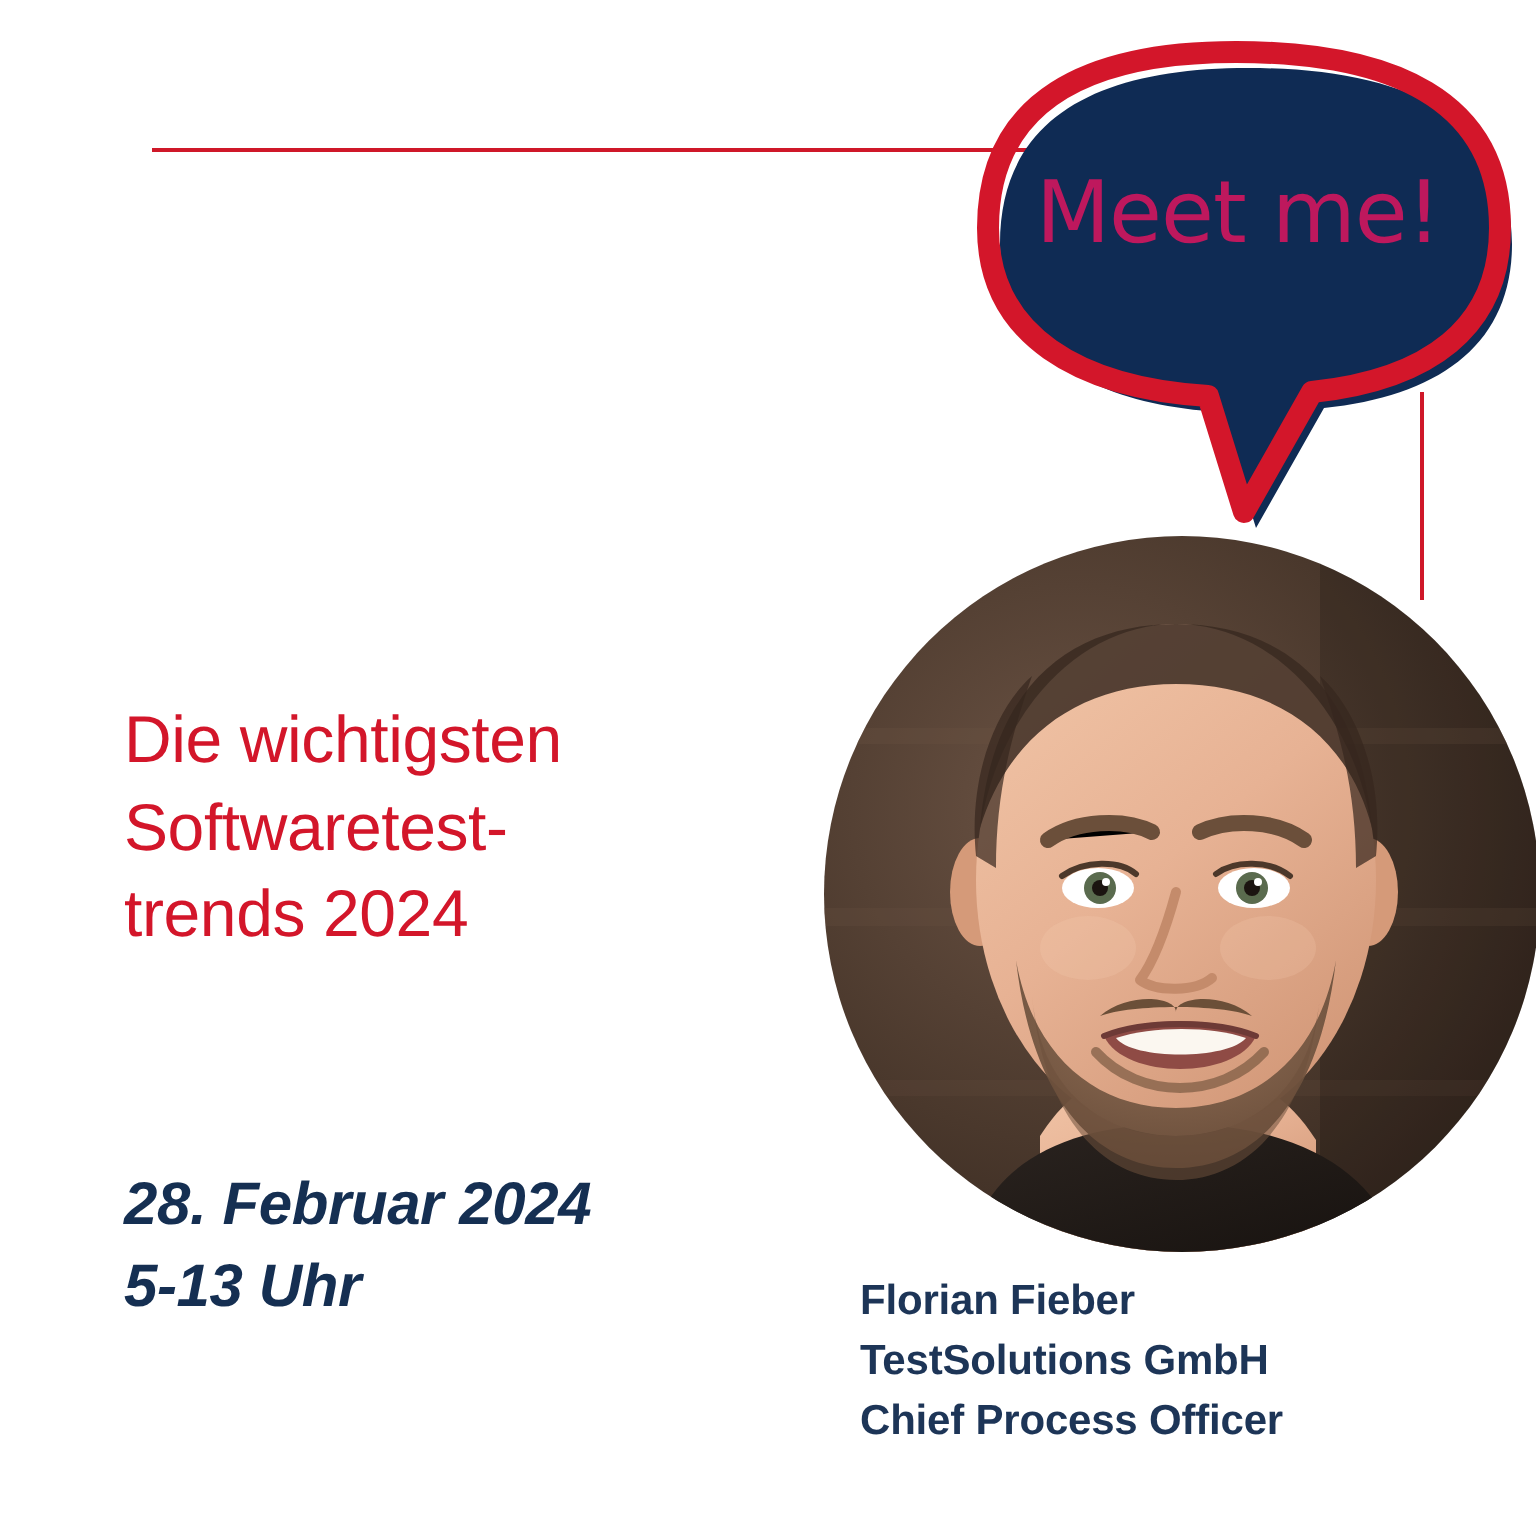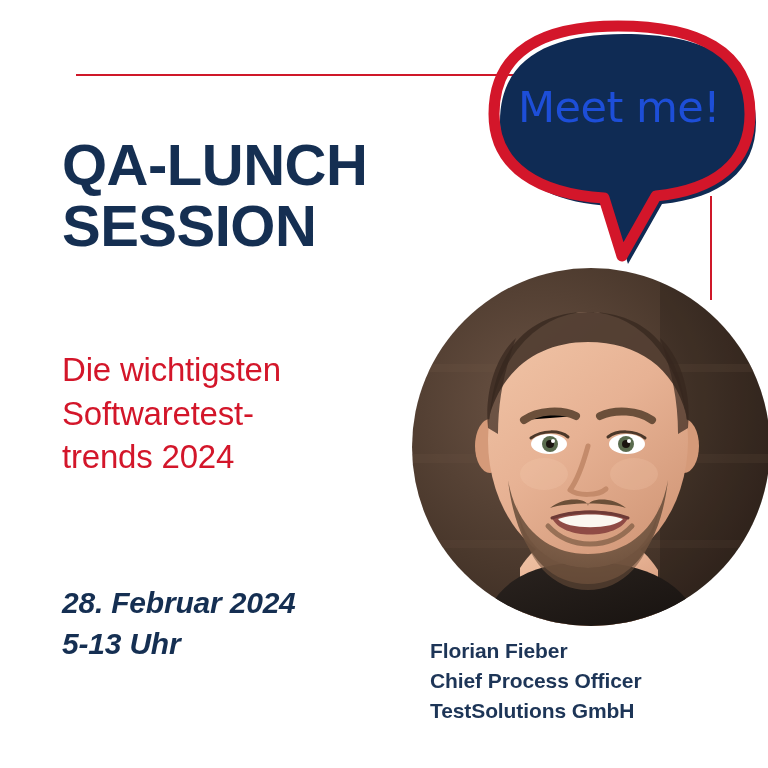--- a/index.html
+++ b/index.html
@@ -50,21 +50,21 @@
     width: 278px;
     height: 250px;
     overflow: visible;
   }
   .bubble-text {
     position: absolute;
     left: 0;
     top: 72px;
     width: 262px;
     text-align: center;
-    color: #1d4ed8;
+    color: #be185d;
     font-size: 43px;
     font-weight: 400;
     letter-spacing: -0.5px;
     font-family: "DejaVu Sans", sans-serif;
     line-height: 1;
   }
 
   
   .headline {
     position: absolute;
@@ -149,24 +149,20 @@
                C6 36 56 12 130 12
                C208 12 262 36 262 100
                C262 150 226 176 168 182
                L134 242
                L116 184
                C52 180 6 154 6 100 Z" fill="none" stroke="#d3162a" stroke-width="11" stroke-linejoin="round"></path>
     </svg>
     <div class="bubble-text">Meet me!</div>
   </div>
 
-  <div class="headline">
-    <div>QA-LUNCH</div>
-    <div>SESSION</div>
-  </div>
 
   <div class="subhead">
     <div>Die wichtigsten</div>
     <div>Softwaretest-</div>
     <div>trends 2024</div>
   </div>
 
   <div class="datetime">
     <div>28. Februar 2024</div>
     <div>5-13 Uhr</div>
@@ -244,17 +240,17 @@
       <path d="M138 240 C152 228 176 230 176 238 C176 230 200 228 214 240
                C198 234 154 234 138 240 Z" fill="#6b4f38"></path>
 
       <ellipse cx="132" cy="206" rx="24" ry="16" fill="#f4cdb1" opacity="0.25"></ellipse>
       <ellipse cx="222" cy="206" rx="24" ry="16" fill="#f4cdb1" opacity="0.22"></ellipse>
     </svg>
   </div>
 
   <div class="credit">
     <div>Florian Fieber</div>
+    <div>TestSolutions GmbH</div>
     <div>Chief Process Officer</div>
-    <div>TestSolutions GmbH</div>
   </div>
 
 </div>
 
 </body></html>

